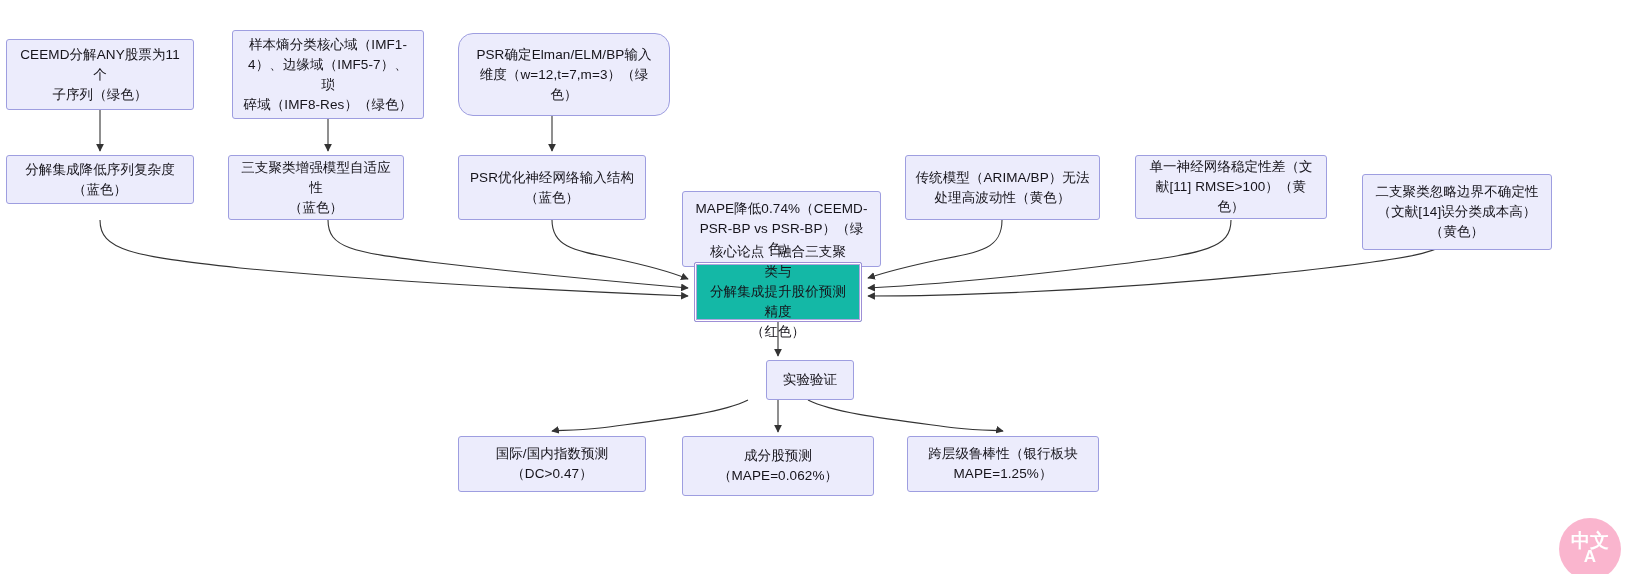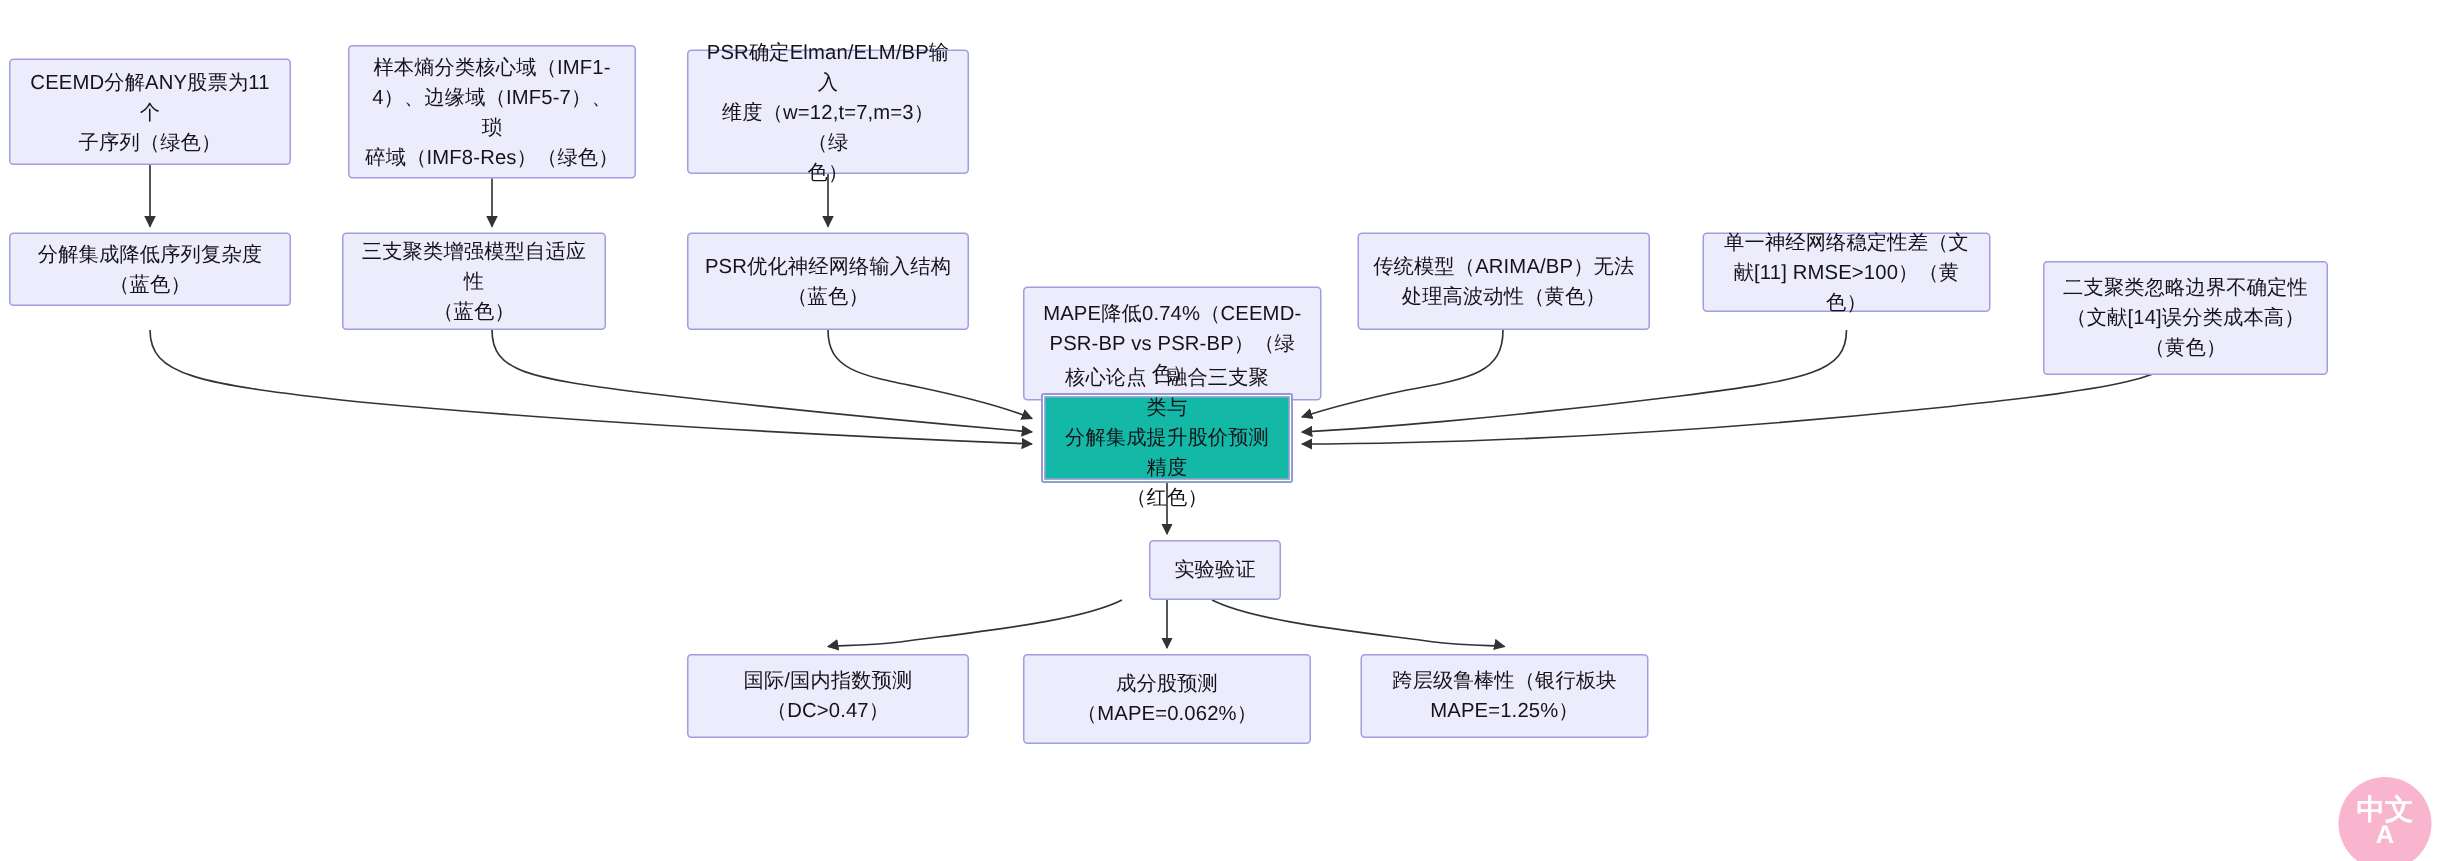--- a/index.html
+++ b/index.html
@@ -108,21 +108,21 @@
     <span class="txt">CEEMD分解ANY股票为11个
 子序列（绿色）</span>
   </div>
 
   <div class="node" style="left:232px; top:30px; width:192px; height:89px;align-items:center;">
     <span class="txt">样本熵分类核心域（IMF1-
 4）、边缘域（IMF5-7）、琐
 碎域（IMF8-Res）（绿色）</span>
   </div>
 
-  <div class="node" style="left:458px; top:33px; width:188px; height:83px;">
+  <div class="node" style="left:458px; top:33px; width:212px; height:83px;border-radius:15px;">
     <span class="txt">PSR确定Elman/ELM/BP输入
 维度（w=12,t=7,m=3）（绿
 色）</span>
   </div>
 
   <div class="node" style="left:6px; top:155px; width:188px; height:49px;">
     <span class="txt">分解集成降低序列复杂度
 （蓝色）</span>
   </div>
 
@@ -140,21 +140,21 @@
     <span class="txt">MAPE降低0.74%（CEEMD-
 PSR-BP vs PSR-BP）（绿
 色）</span>
   </div>
 
   <div class="node" style="left:905px; top:155px; width:195px; height:65px;">
     <span class="txt">传统模型（ARIMA/BP）无法
 处理高波动性（黄色）</span>
   </div>
 
-  <div class="node" style="left:1135px; top:155px; width:192px; height:53px;">
+  <div class="node" style="left:1135px; top:155px; width:192px; height:64px;">
     <span class="txt">单一神经网络稳定性差（文
 献[11] RMSE&gt;100）（黄色）</span>
   </div>
 
   <div class="node" style="left:1362px; top:149px; width:190px; height:76px;margin-top:25px;">
     <span class="txt">二支聚类忽略边界不确定性
 （文献[14]误分类成本高）
 （黄色）</span>
   </div>
 

